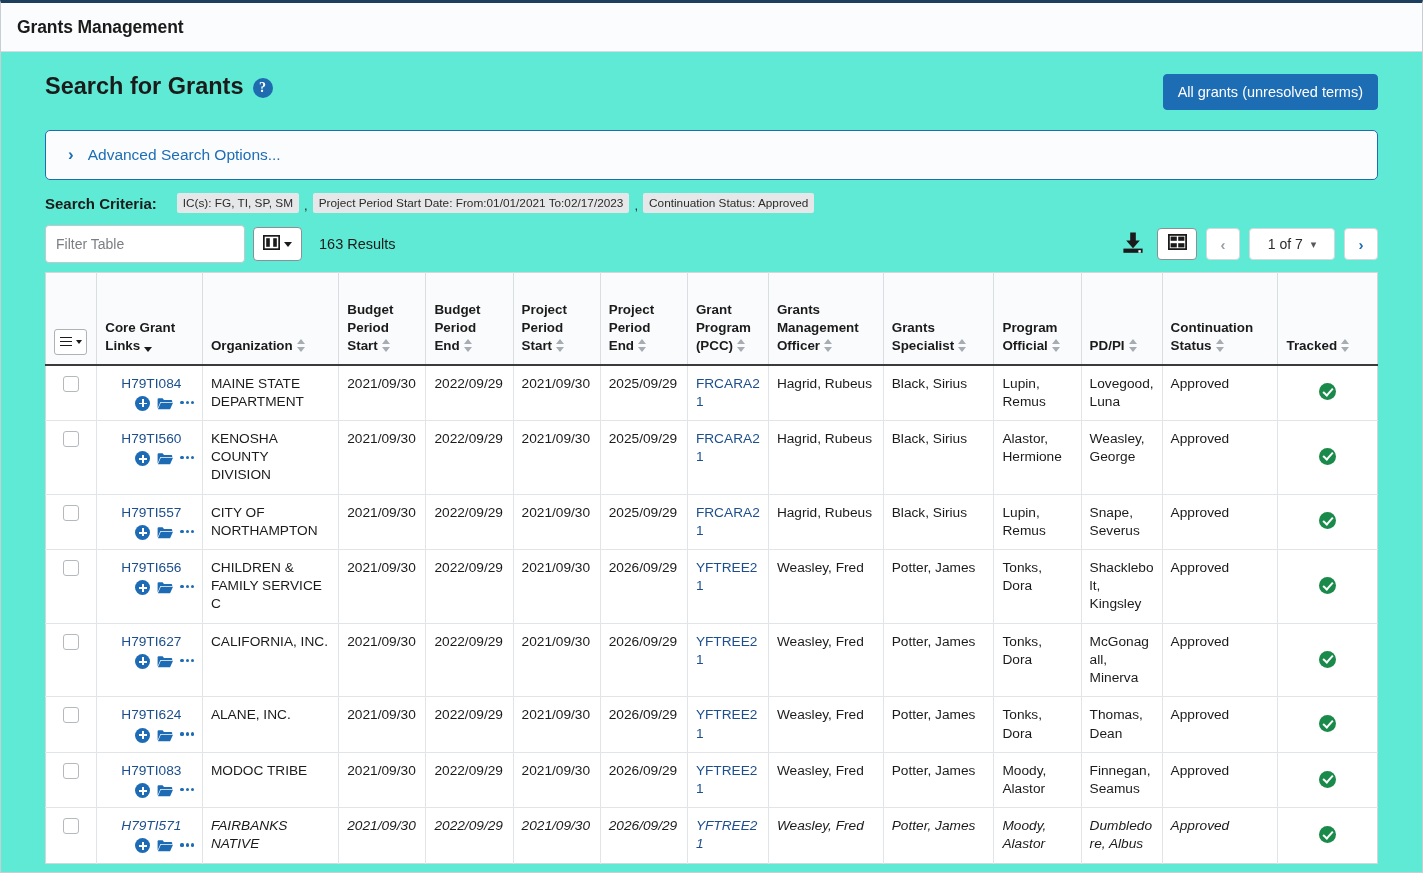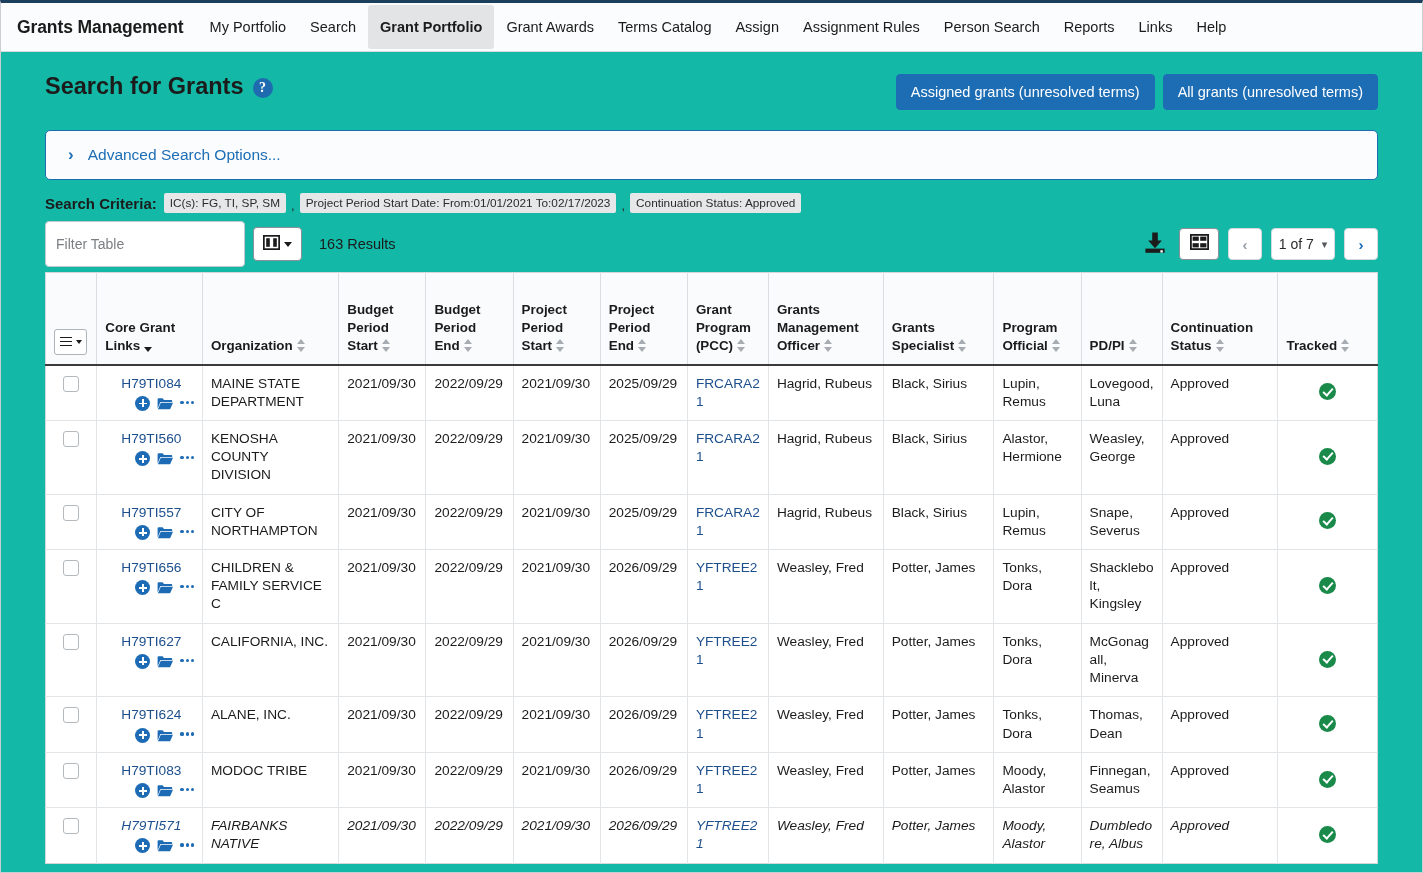--- a/index.html
+++ b/index.html
@@ -6,21 +6,21 @@
   html, body {
     margin: 0; padding: 0;
     width: 1423px; height: 873px;
     background: #ffffff;
     font-family: "Liberation Sans", sans-serif;
     overflow: hidden;
   }
   .app {
     width: 1423px; height: 873px;
     position: relative;
-    background: #14b8a6;
+    background: #5eead4;
     border: 1px solid #c9ced3;
     border-top: 3px solid #1c3f5e;
     overflow: hidden;
   }
 
   
   .topnav {
     height: 49px;
     background: #fbfcfd;
     border-bottom: 1px solid #d7dbdf;
@@ -96,38 +96,38 @@
   }
   .chev {
     color: #1d6db5; font-size: 17px; margin-right: 14px;
     display: inline-block; font-weight: 600;
   }
   .adv-label { color: #1d6db5; font-size: 15.5px; }
 
   
   .criteria {
     display: flex; align-items: center; flex-wrap: wrap;
-    gap: 0px; margin-bottom: 14px;
+    gap: 13px; margin-bottom: 14px;
     font-size: 13.5px;
   }
   .criteria-label { font-weight: bold; color: #1b1b1b; font-size: 15px; margin-right: 7px; }
   .pill {
     background: #e6e7e8; color: #2b2b2b;
     padding: 3px 6px; font-size: 11.8px;
     border-radius: 2px;
   }
   .comma { padding: 0 5px; color: #2b2b2b; font-size: 13px; }
 
   
   .toolbar {
     display: flex; align-items: center; margin-bottom: 11px;
     height: 34px;
   }
   .filter-input {
-    width: 200px; height: 46px;
+    width: 200px; height: 38px;
     border: 1px solid #c3c8cc; border-radius: 4px;
     padding: 0 10px; font-size: 14px; color: #404040;
     font-family: "Liberation Sans", sans-serif;
     background: #fff;
   }
   .filter-input::placeholder { color: #7b7f83; }
   .colbtn {
     margin-left: 8px;
     width: 49px; height: 34px;
     border: 1px solid #8a9096; border-radius: 4px;
@@ -154,21 +154,21 @@
   }
   .pagebtn {
     width: 34px; height: 32px;
     border: 1px solid #d5d9dd; border-radius: 4px; background: #fff;
     display: flex; align-items: center; justify-content: center;
     cursor: pointer;
   }
   .pagebtn .ch { color: #9aa0a6; font-size: 15px; font-weight: bold; }
   .pagebtn.next .ch { color: #1d6db5; }
   .pagesel {
-    width: 64px; height: 32px;
+    width: 86px; height: 32px;
     border: 1px solid #d5d9dd; border-radius: 4px; background: #fff;
     display: flex; align-items: center; justify-content: center; gap: 8px;
     font-size: 14px; color: #2b2b2b; cursor: pointer;
   }
   .pagesel .ch { color: #55595d; font-size: 11px; }
 
   
   table.grid {
     border-collapse: collapse;
     table-layout: fixed;
@@ -292,44 +292,30 @@
     font-family: "Liberation Sans", sans-serif;
   }
 </style>
 </head>
 <body>
 
 <div class="app">
 
   <div class="topnav">
     <div class="brand">Grants Management</div>
-    <div id="nav-items" style="display:flex;align-items:center;">
-        <div class="navitem">My Portfolio</div>
-        <div class="navitem">Search</div>
-        <div class="navitem active">Grant Portfolio</div>
-        <div class="navitem">Grant Awards</div>
-        <div class="navitem">Terms Catalog</div>
-        <div class="navitem">Assign</div>
-        <div class="navitem">Assignment Rules</div>
-        <div class="navitem">Person Search</div>
-        <div class="navitem">Reports</div>
-        <div class="navitem">Links</div>
-        <div class="navitem">Help</div>
-      </div>
   </div>
 
   <div class="content">
 
     <div class="titlerow">
       <h1 class="pagetitle">
         <span>Search for Grants</span>
         <span class="help-icon">?</span>
       </h1>
       <div class="btnrow">
-        <button class="btn-primary">Assigned grants (unresolved terms)</button>
         <button class="btn-primary">All grants (unresolved terms)</button>
       </div>
     </div>
 
     <div class="adv-panel">
       <span class="chev">›</span>
       <span class="adv-label">Advanced Search Options...</span>
     </div>
 
     <div class="criteria">

